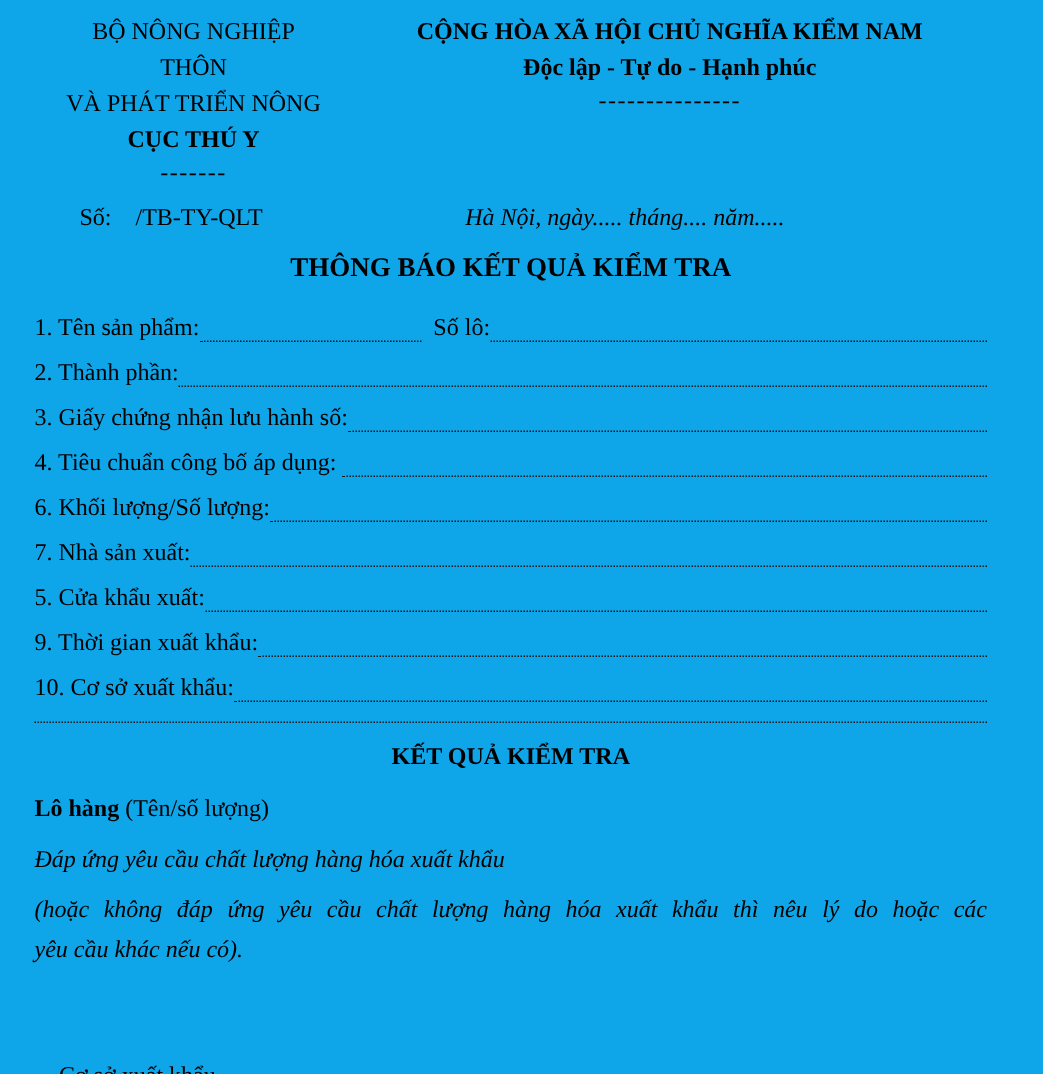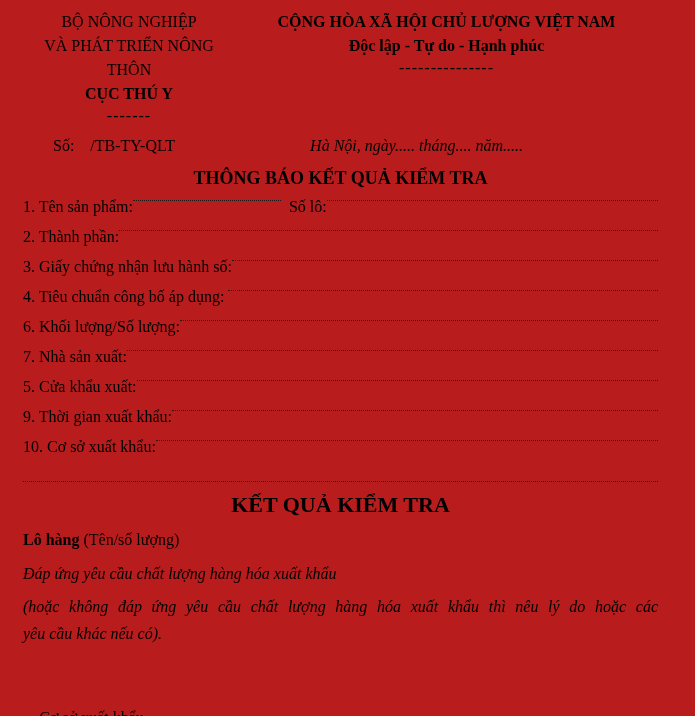--- a/index.html
+++ b/index.html
@@ -1,69 +1,69 @@
 <!DOCTYPE html>
 <html lang="vi"><head>
 <meta charset="utf-8">
 <style>
   html,body{margin:0;padding:0;background:#ffffff;}
   .page{
     position:relative;
     width:695px;height:716px;
     overflow:hidden;
-    background:#b91c1c;
+    background:#0ea5e9;
     color:#000;
     font-family:"Liberation Serif","DejaVu Serif",serif;
     font-size:16px;
     box-sizing:border-box;
     padding:10px 37px 0 23px;
   }
   .bold{font-weight:bold;}
   .header{display:flex;}
   .h-left{width:212px;text-align:center;}
   .h-right{flex:1;text-align:center;}
   .h-line{line-height:24px;white-space:pre;}
   .h-sep{line-height:20px;letter-spacing:1px;}
   .num-row{display:flex;margin-top:8px;line-height:24px;}
   .so{margin-left:30px;white-space:pre;}
   .date{flex:1;text-align:center;font-style:italic;white-space:pre;}
   .title{margin-top:6px;text-align:center;font-weight:bold;font-size:18px;line-height:28px;}
   .form{margin-top:6px;}
-  .form-line{display:flex;align-items:flex-start;height:30px;}
+  .form-line{display:flex;align-items:flex-end;height:30px;}
   .lbl{white-space:pre;flex:none;}
   .note{white-space:pre;font-style:italic;flex:none;}
   .l2{padding-left:8px;}
   .leader{flex:1;height:2px;border-bottom:1.6px dotted #1a1a1a;}
   .leader.fixed{flex:none;width:148px;}
   .dotline{height:0;border-bottom:1.6px dotted #1a1a1a;margin-top:13px;}
-  .section-heading{margin-top:11px;text-align:center;font-weight:bold;font-size:22px;line-height:24px;}
+  .section-heading{margin-top:11px;text-align:center;font-weight:bold;font-size:16px;line-height:24px;}
   p{margin:0;}
   .lot{margin-top:12px;line-height:22px;white-space:pre-wrap;}
   .pass{margin-top:12px;line-height:22px;font-style:italic;}
   .fail{margin-top:8px;line-height:27px;font-style:italic;}
   .fail .jl{text-align:justify;text-align-last:justify;}
   .noinhan{position:absolute;left:23px;top:730px;font-weight:bold;font-style:italic;}
   .signer{position:absolute;left:384px;top:730px;font-weight:bold;font-size:17px;}
   .cutline{position:absolute;left:30px;top:708px;line-height:20px;}
 </style>
 </head>
 <body>
 
 <div class="page">
 
   <div class="header">
     <div class="h-left">
       <div class="h-line">BỘ NÔNG NGHIỆP</div>
+      <div class="h-line">THÔN</div>
       <div class="h-line">VÀ PHÁT TRIỂN NÔNG</div>
-      <div class="h-line">THÔN</div>
       <div class="h-line bold">CỤC THÚ Y</div>
       <div class="h-sep">-------</div>
     </div>
     <div class="h-right">
-      <div class="h-line bold">CỘNG HÒA XÃ HỘI CHỦ LƯỢNG VIỆT NAM</div>
+      <div class="h-line bold">CỘNG HÒA XÃ HỘI CHỦ NGHĨA KIỂM NAM</div>
       <div class="h-line bold">Độc lập - Tự do - Hạnh phúc</div>
       <div class="h-sep">---------------</div>
     </div>
   </div>
 
   <div class="num-row">
     <div class="so">Số:    /TB-TY-QLT</div>
     <div class="date">Hà Nội, ngày..... tháng.... năm.....</div>
   </div>
 

